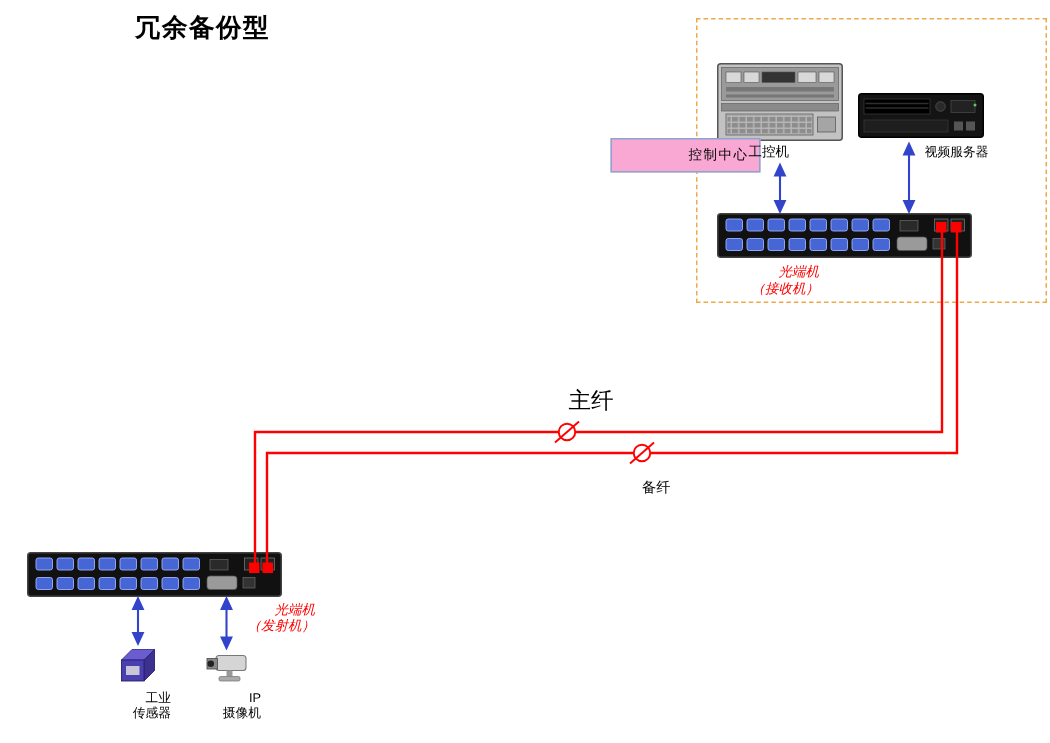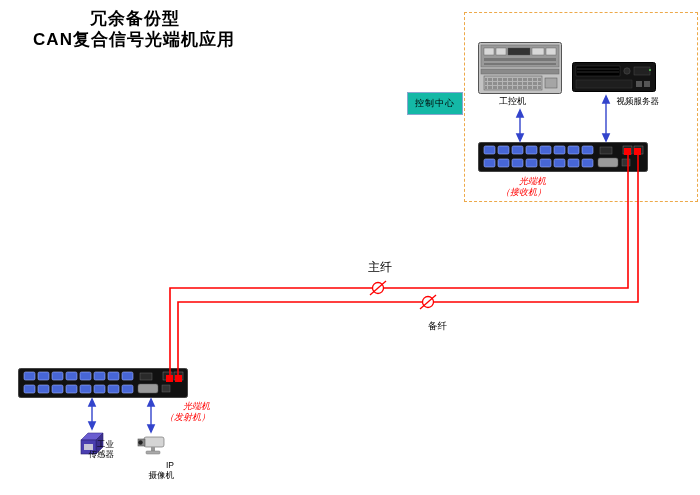--- a/index.html
+++ b/index.html
@@ -9,37 +9,36 @@
   }
   .title{position:absolute;font-weight:700;color:#000;text-align:center;letter-spacing:1px;}
   .t1{left:40px;top:7px;width:190px;font-size:17px;}
   .t2{left:8px;top:28px;width:252px;font-size:17px;}
   .cc-area{
     position:absolute;left:464px;top:12px;width:232px;height:188px;
     border:1px dashed #eda94a;background:transparent;
   }
   .cc-label{
     position:absolute;left:407px;top:92px;width:54px;height:21px;
-    background:#14b8a6;border:1px solid #89a6cf;
-    font-size:9px;line-height:21px;text-align:center;letter-spacing:1px;color:#000;
+    background:#f9a8d4;border:1px solid #89a6cf;
+    font-size:9px;line-height:21px;text-align:center;letter-spacing:1px;color:#000;padding-left:44px;
   }
   .overlay{position:absolute;left:0;top:0;pointer-events:none;}
   .dev{position:absolute;}
   .lbl{position:absolute;font-size:9px;line-height:11px;text-align:right;color:#000;white-space:nowrap;}
   .lbl.red{color:#ff0000;font-style:italic;}
   .lbl.small{font-size:8.5px;line-height:10px;}
   .lbl span{display:block;}
 </style>
 </head>
 <body>
 
 <div class="stage">
 
   <div class="title t1">冗余备份型</div>
-  <div class="title t2">CAN复合信号光端机应用</div>
 
   <div class="cc-area"></div>
 
   <svg class="dev" style="left:478px;top:42px" width="84" height="52" viewBox="0 0 84 52">
     <defs>
       <pattern id="keys" width="5" height="4" patternUnits="userSpaceOnUse">
         <rect width="4" height="3" fill="#8d8d8d"></rect>
       </pattern>
     </defs>
     <rect x="0.5" y="0.5" width="83" height="51" rx="2" fill="#c2c2c2" stroke="#555"></rect>
@@ -194,30 +193,30 @@
 
   <div class="lbl" style="left:482px;top:96px;width:44px">工控机</div>
 
   <div class="lbl small" style="left:611px;top:96px;width:48px;text-align:right">视频服务器</div>
 
   <div class="lbl red" style="left:480px;top:176px;width:66px">
     <span>光端机</span>
     <span>（接收机）</span>
   </div>
 
-  <div class="lbl" style="left:352px;top:262px;width:40px;font-size:12px">主纤</div>
+  <div class="lbl" style="left:369px;top:262px;width:40px;font-size:15px">主纤</div>
 
   <div class="lbl" style="left:407px;top:320px;width:40px;font-size:9.5px">备纤</div>
 
   <div class="lbl red" style="left:148px;top:401px;width:62px">
     <span>光端机</span>
     <span>（发射机）</span>
   </div>
 
-  <div class="lbl small" style="left:70px;top:439px;width:44px">
+  <div class="lbl small" style="left:70px;top:460px;width:44px">
     <span>工业</span>
     <span>传感器</span>
   </div>
 
   <div class="lbl small" style="left:130px;top:460px;width:44px">
     <span>IP</span>
     <span>摄像机</span>
   </div>
 
 </div>

